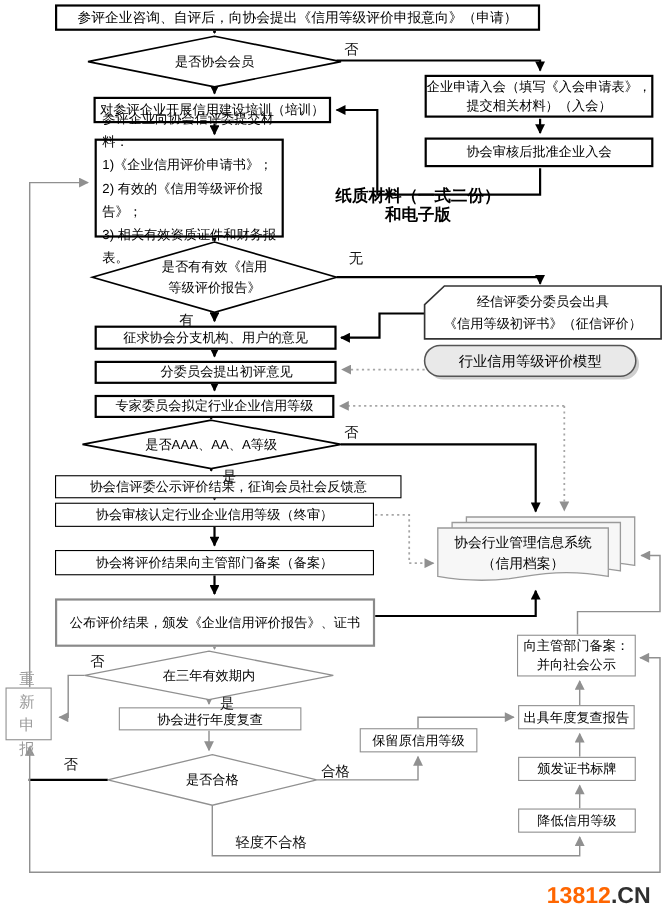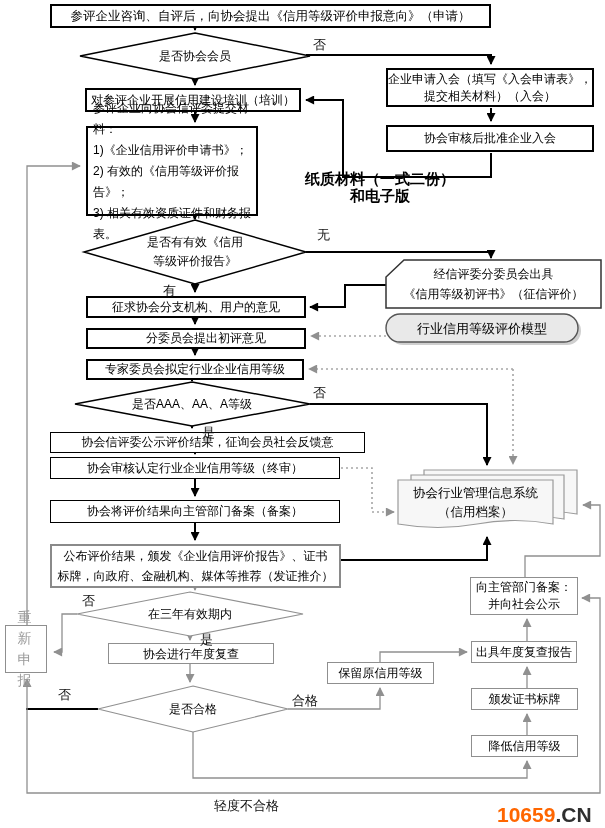--- a/index.html
+++ b/index.html
@@ -143,21 +143,20 @@
   <div class="box" style="left:50px;top:457px;width:290px;height:22px;border-width:1.5px;">
       <span>协会审核认定行业企业信用等级（终审）</span>
     </div>
 
   <div class="box" style="left:50px;top:500px;width:290px;height:23px;border-width:1.5px;">
       <span>协会将评价结果向主管部门备案（备案）</span>
     </div>
 
   <div class="box" style="left:50px;top:544px;width:291px;height:44px;border:2px solid #8a8a8a;line-height:20px;">
     <div>公布评价结果，颁发《企业信用评价报告》、证书</div>
-    <div>标牌，向政府、金融机构、媒体等推荐（发证推介）</div>
   </div>
 
   <div class="gbox" style="left:108px;top:643px;width:166px;height:21px;">
       <span>协会进行年度复查</span>
     </div>
 
   <div class="gbox" style="left:327px;top:662px;width:107px;height:22px;">
       <span>保留原信用等级</span>
     </div>
 
@@ -220,24 +219,24 @@
 
   <div class="lbl" style="left:313px;top:36px;">否</div>
   <div class="lbl" style="left:317px;top:226px;">无</div>
   <div class="lbl" style="left:163px;top:282px;">有</div>
   <div class="lbl" style="left:313px;top:384px;">否</div>
   <div class="lbl" style="left:202px;top:424px;">是</div>
   <div class="lbl" style="left:82px;top:592px;">否</div>
   <div class="lbl" style="left:200px;top:631px;">是</div>
   <div class="lbl" style="left:58px;top:686px;">否</div>
   <div class="lbl" style="left:292px;top:692px;">合格</div>
-  <div class="lbl" style="left:214px;top:757px;margin-top:40px;">轻度不合格</div>
+  <div class="lbl" style="left:214px;top:757px;">轻度不合格</div>
 
   <div class="txt" style="left:300px;top:170px;width:160px;line-height:17px;font-size:15px;font-weight:bold;">
     <div>纸质材料（一式二份）</div>
     <div>和电子版</div>
   </div>
 
   <div id="logo">
-    <span style="color:#FF6600;">10659</span><span style="color:#2f2f2f;">.CN</span>
+    <span style="color:#FF6600;">13812</span><span style="color:#2f2f2f;">.CN</span>
   </div>
 
 </div>
 
 </body></html>

